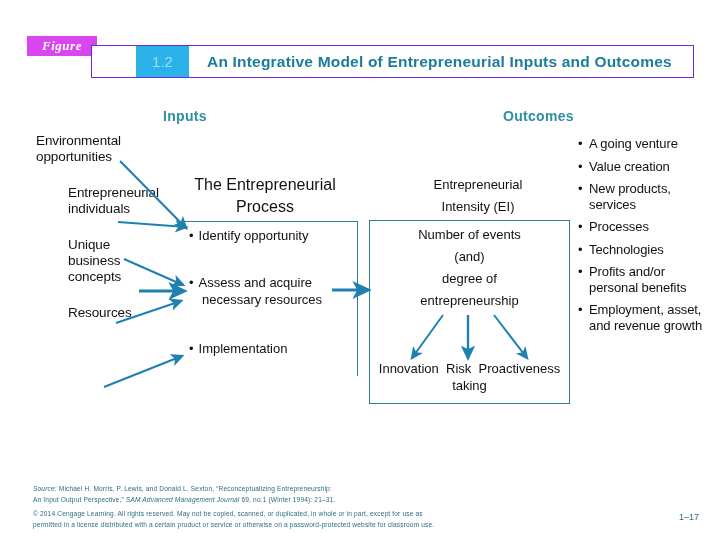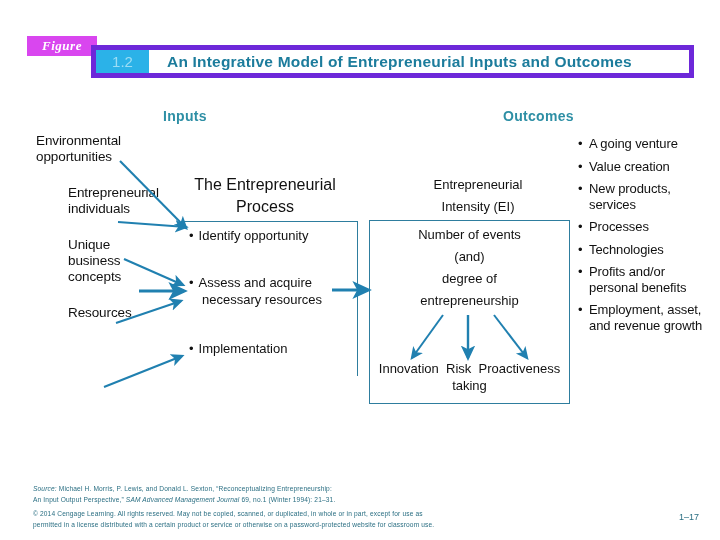--- a/index.html
+++ b/index.html
@@ -34,25 +34,26 @@
     font-weight: bold;
     font-size: 13px;
     line-height: 20px;
     text-align: center;
     letter-spacing: 0.5px;
   }
   .title-bar {
     position: absolute;
     left: 91px; top: 45px;
     width: 603px; height: 33px;
-    border: 5px solid #6d28d9;
+    border: 1px solid #6d28d9;
     background: #ffffff;
     box-sizing: border-box;
     display: flex;
     align-items: stretch;
+    padding-left: 44px;
   }
   .title-num {
     width: 53px;
     background: #2BB2E8;
     color: #9BDDF5;
     font-size: 15px;
     display: flex;
     align-items: center;
     justify-content: center;
     flex: 0 0 auto;

